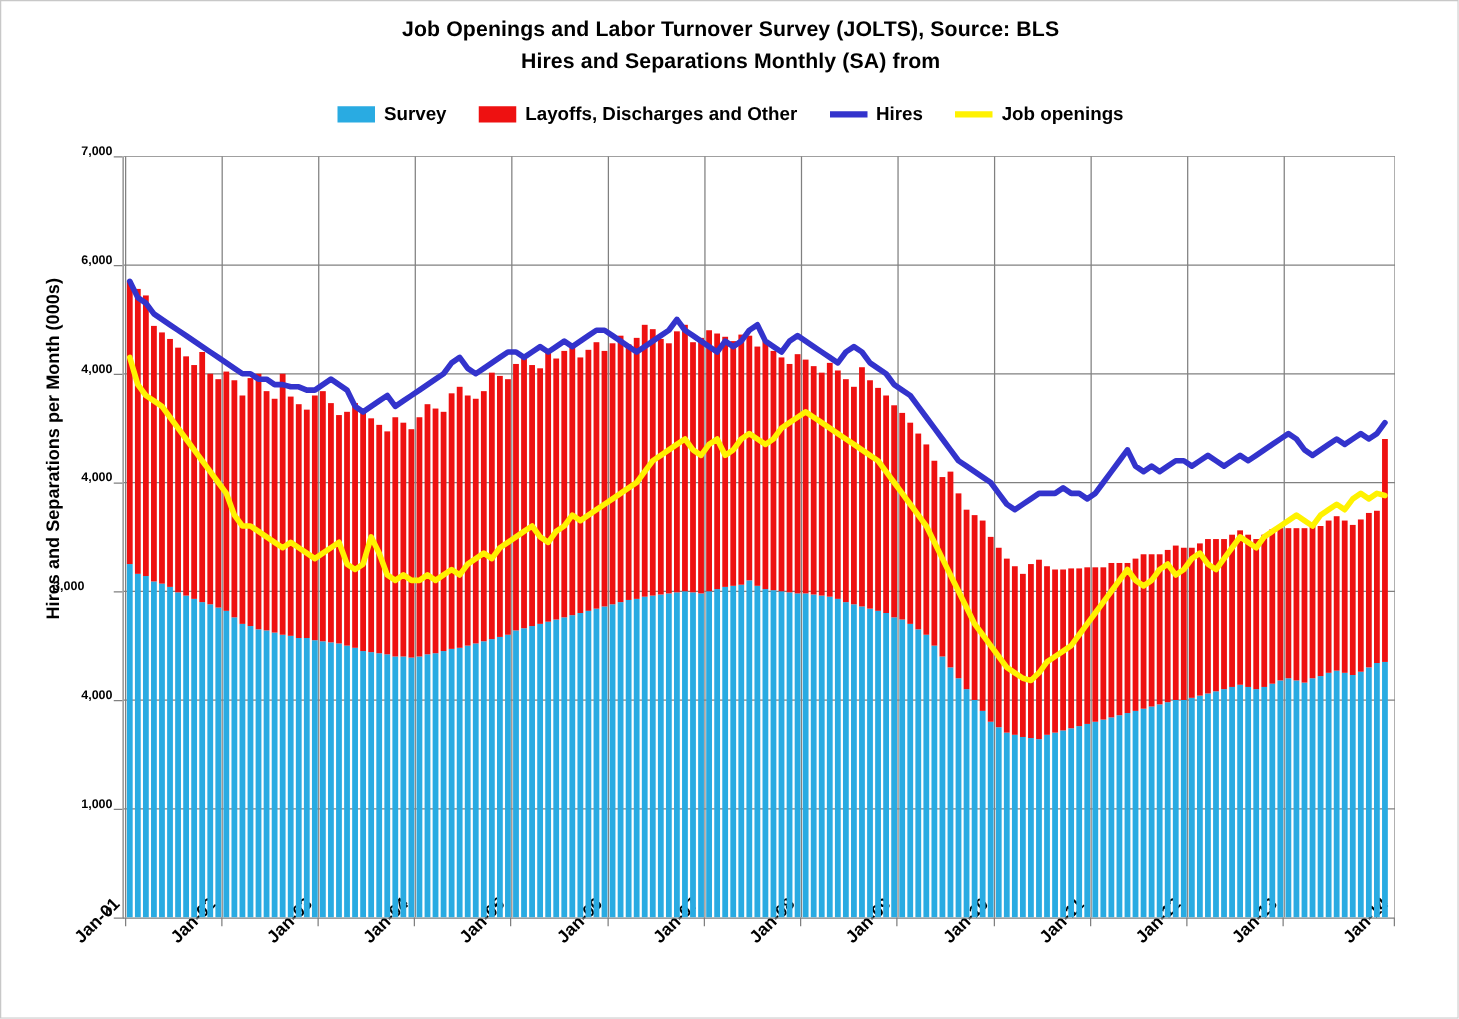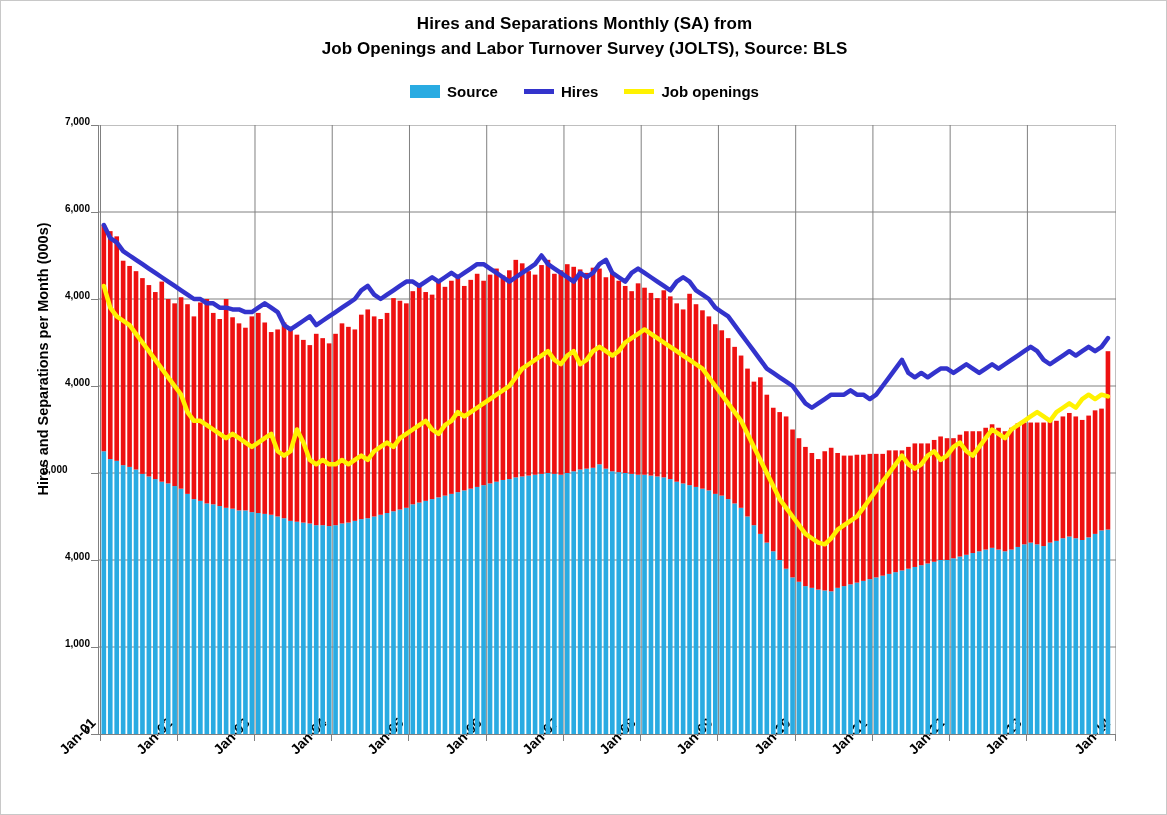--- a/index.html
+++ b/index.html
@@ -124,28 +124,32 @@
     font-size: 13px;
     color: #000000;
   }
 </style>
 </head>
 <body>
 
 <div id="chart-root">
 
   <div class="title-block">
+    <div class="title-line">Job Openings and Labor Turnover Survey (JOLTS), Source: BLS</div>
     <div class="title-line">Hires and Separations Monthly (SA) from</div>
-    <div class="title-line">Job Openings and Labor Turnover Survey (JOLTS), Source: BLS</div>
   </div>
 
   <div class="legend">
     <div class="legend-item">
       <span class="legend-swatch" style="background:#29ABE2"></span>
-      <span class="legend-label">Source</span>
+      <span class="legend-label">Survey</span>
+    </div>
+    <div class="legend-item">
+      <span class="legend-swatch" style="background:#EE1111"></span>
+      <span class="legend-label">Layoffs, Discharges and Other</span>
     </div>
     <div class="legend-item">
       <span class="legend-swatch line" style="background:#3333CC"></span>
       <span class="legend-label">Hires</span>
     </div>
     <div class="legend-item">
       <span class="legend-swatch line" style="background:#FFF200"></span>
       <span class="legend-label">Job openings</span>
     </div>
   </div>

